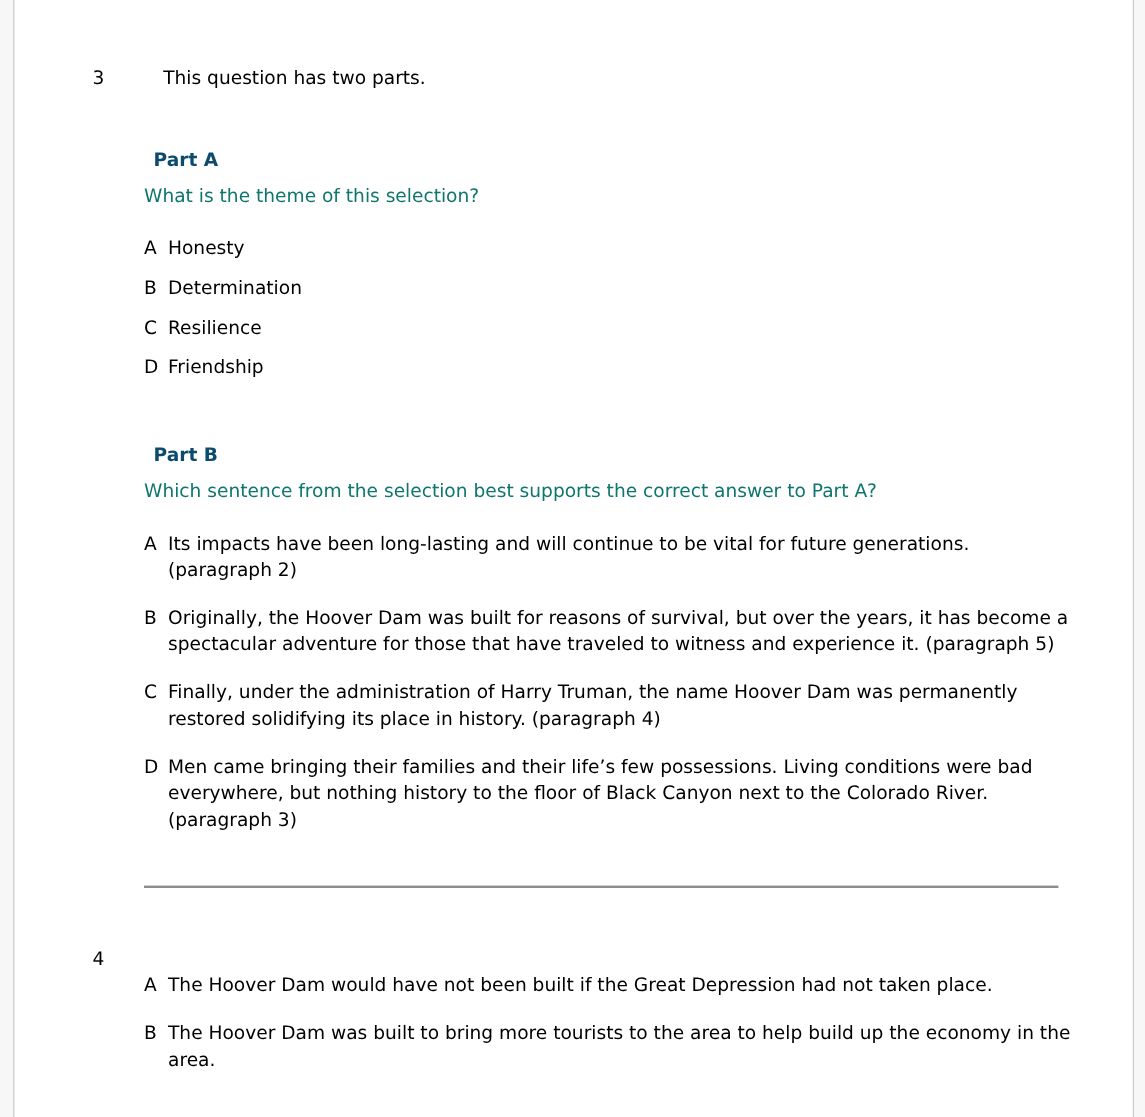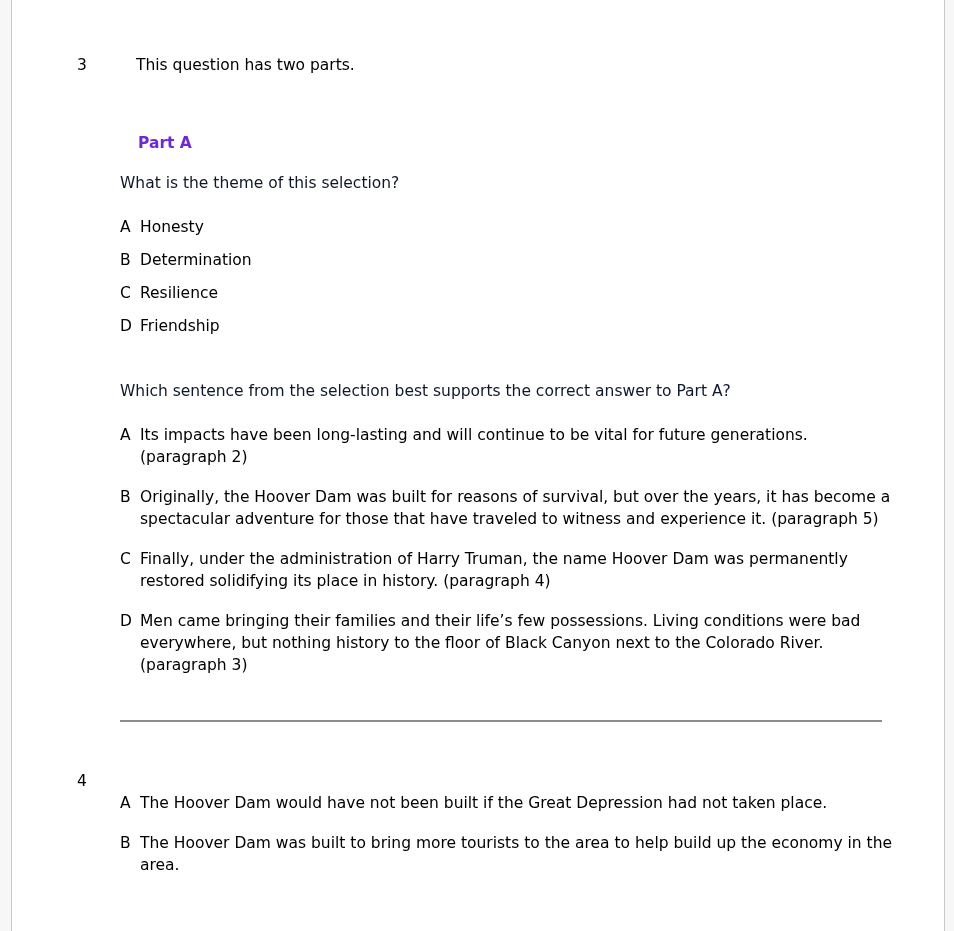--- a/index.html
+++ b/index.html
@@ -46,27 +46,27 @@
   .qstem {
     font-size: 15.5px;
     line-height: 22px;
     color: #000;
     margin: 16px;
   }
   .part-label {
     font-size: 15.5px;
     font-weight: bold;
     line-height: 22px;
-    color: #6d28d9;
-    margin: 18px;
+    color: #0c4a6e;
+    margin: 8px;
   }
   .part-stem {
     font-size: 15.5px;
     line-height: 22px;
-    color: #0f172a;
+    color: #0f766e;
     margin: 0;
   }
   .spacer-22 { height: 22px; }
   .spacer-12 { height: 12px; }
   .spacer-20 { height: 20px; }
 
   
   .options { margin: 0; }
   .option {
     position: relative;
@@ -130,20 +130,21 @@
         </div>
         <div class="option">
           <span class="letter">D</span>
           <span>Friendship</span>
         </div>
       </div>
 
       <div class="spacer-20"></div>
       <div class="spacer-12"></div>
 
+      <p class="part-label">Part B</p>
       <p class="part-stem">Which sentence from the selection best supports the correct answer to Part A?</p>
 
       <div class="spacer-22"></div>
 
       <div class="options loose">
         <div class="option">
           <span class="letter">A</span>
           <span class="quote">Its impacts have been long-lasting and will continue to be vital for future generations.</span><span class="cite"> (paragraph 2)</span>
         </div>
         <div class="option">

